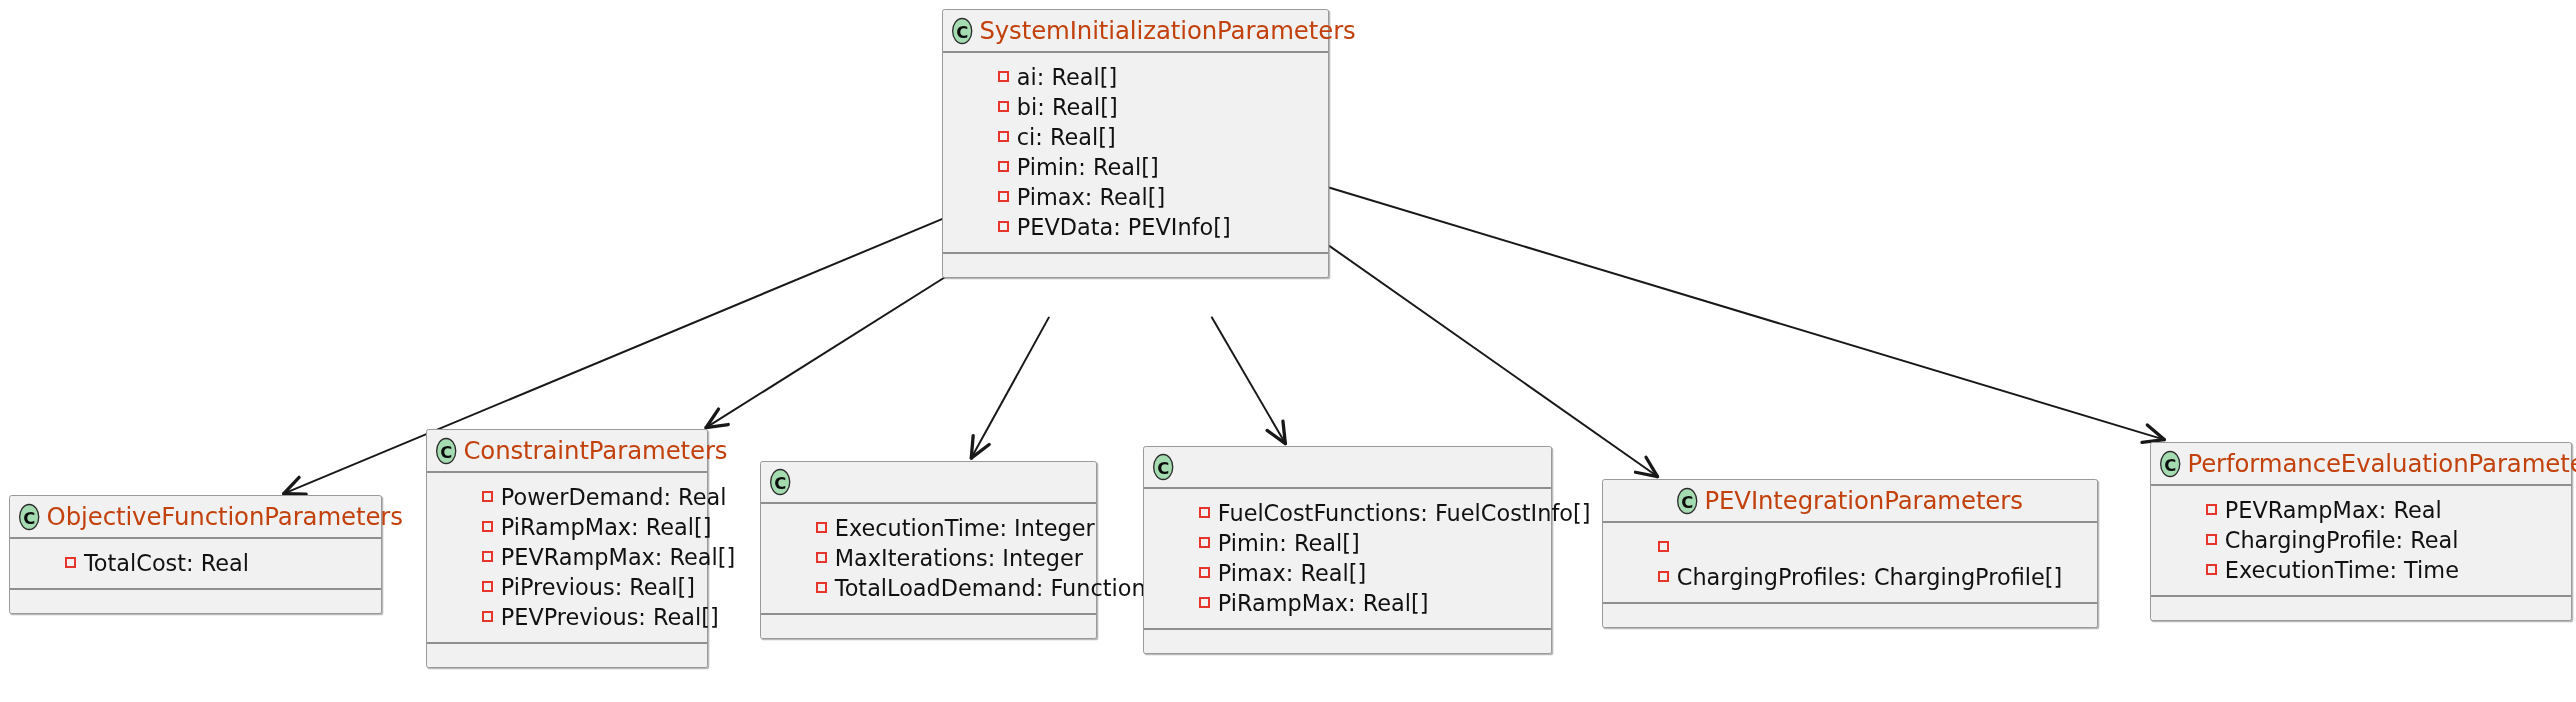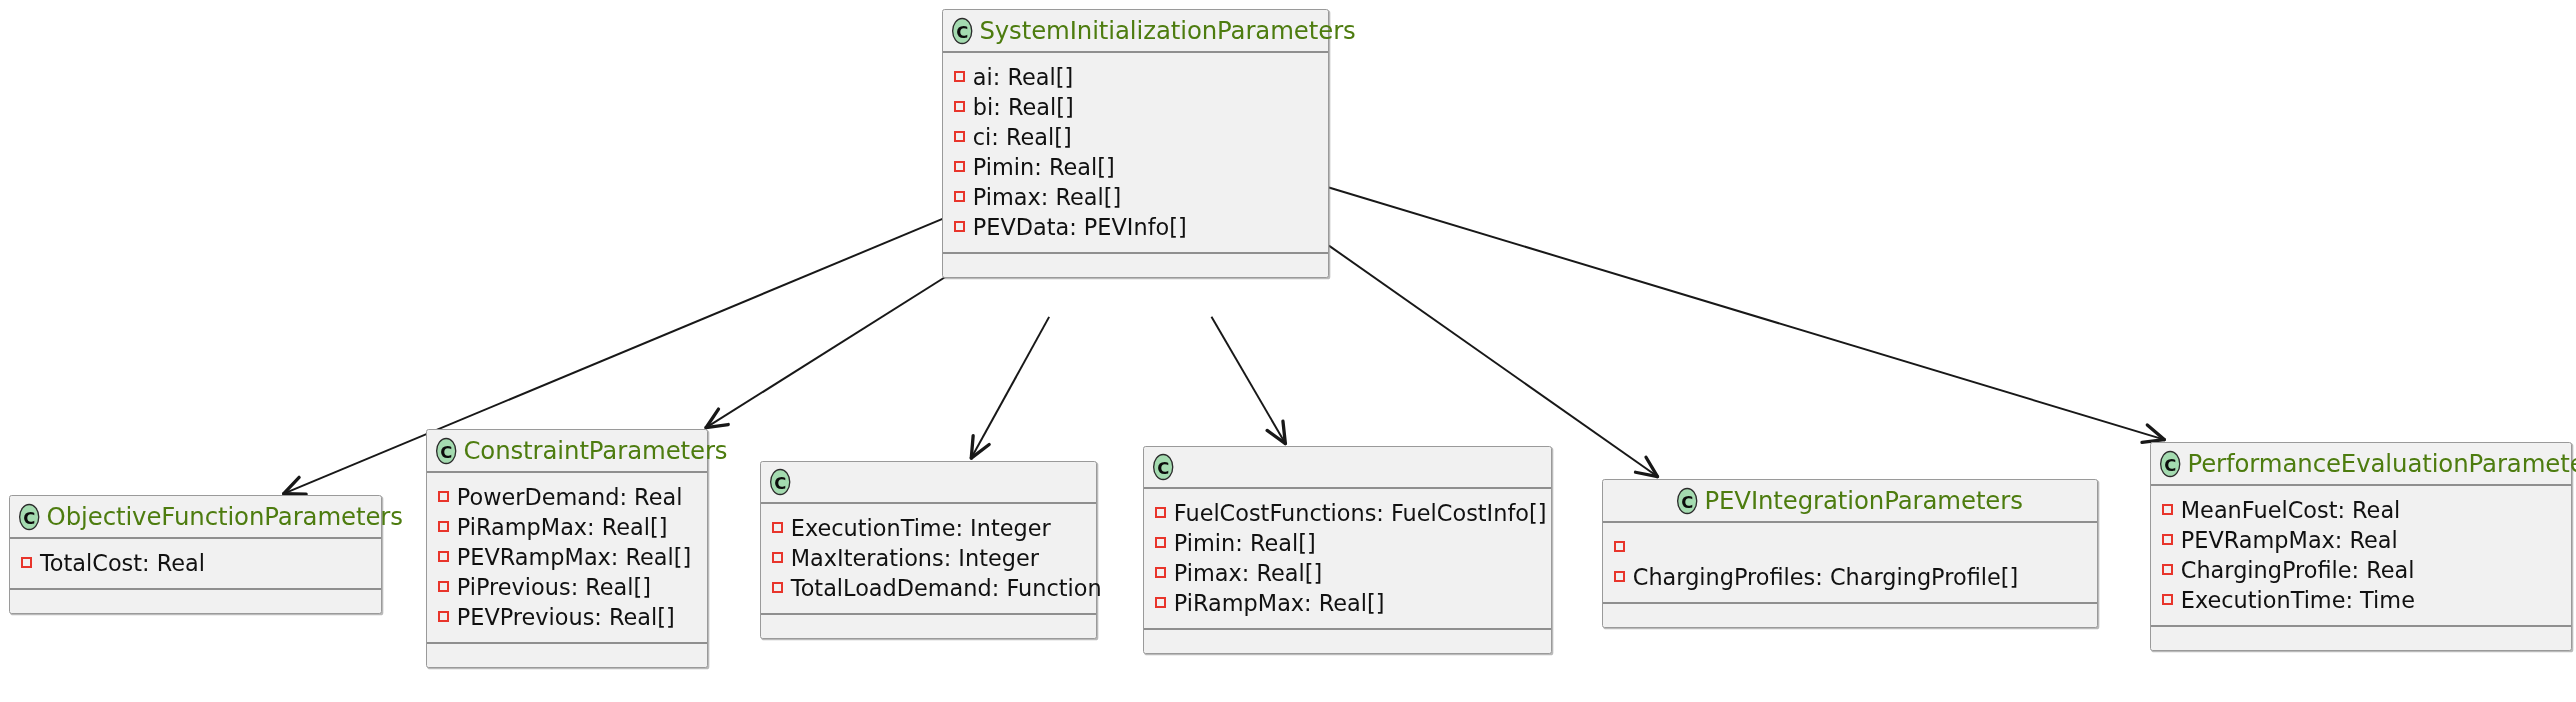--- a/index.html
+++ b/index.html
@@ -46,30 +46,31 @@
   .class-icon {
     flex: 0 0 auto;
     width: 22.4px;
     height: 28px;
     position: relative;
   }
   .class-icon svg { display: block; }
   .class-title {
     font-size: 24.4px;
     line-height: 29px;
-    color: #4d7c0f;
+    color: #c2410c;
     letter-spacing: -0.1px;
   }
   .divider {
     height: 0;
     border-top: 2px solid #8f8f8f;
     width: 100%;
   }
   .attr-compartment {
     padding: 8.6px 6.6px 10.6px 10.6px;
+    margin-left: 44px;
   }
   .attr-row {
     display: flex;
     align-items: center;
     gap: 8px;
     height: 30px;
     white-space: nowrap;
   }
   .attr-marker {
     flex: 0 0 auto;
@@ -311,24 +312,20 @@
               <ellipse cx="17" cy="21" rx="14.5" ry="19" fill="#a4dbb0" stroke="#2b2b2b" stroke-width="2"></ellipse>
               <text x="17" y="31" text-anchor="middle" font-family="DejaVu Sans, sans-serif" font-size="25" font-weight="bold" fill="#0c0c0c">C</text>
             </svg>
           </span>
           <span class="class-title">PerformanceEvaluationParameters</span>
         </div>
         <div class="divider"></div>
         <div class="attr-compartment">
           <div class="attr-row">
             <span class="attr-marker"></span>
-            <span class="attr-text">MeanFuelCost: Real</span>
-          </div>
-          <div class="attr-row">
-            <span class="attr-marker"></span>
             <span class="attr-text">PEVRampMax: Real</span>
           </div>
           <div class="attr-row">
             <span class="attr-marker"></span>
             <span class="attr-text">ChargingProfile: Real</span>
           </div>
           <div class="attr-row">
             <span class="attr-marker"></span>
             <span class="attr-text">ExecutionTime: Time</span>
           </div>

